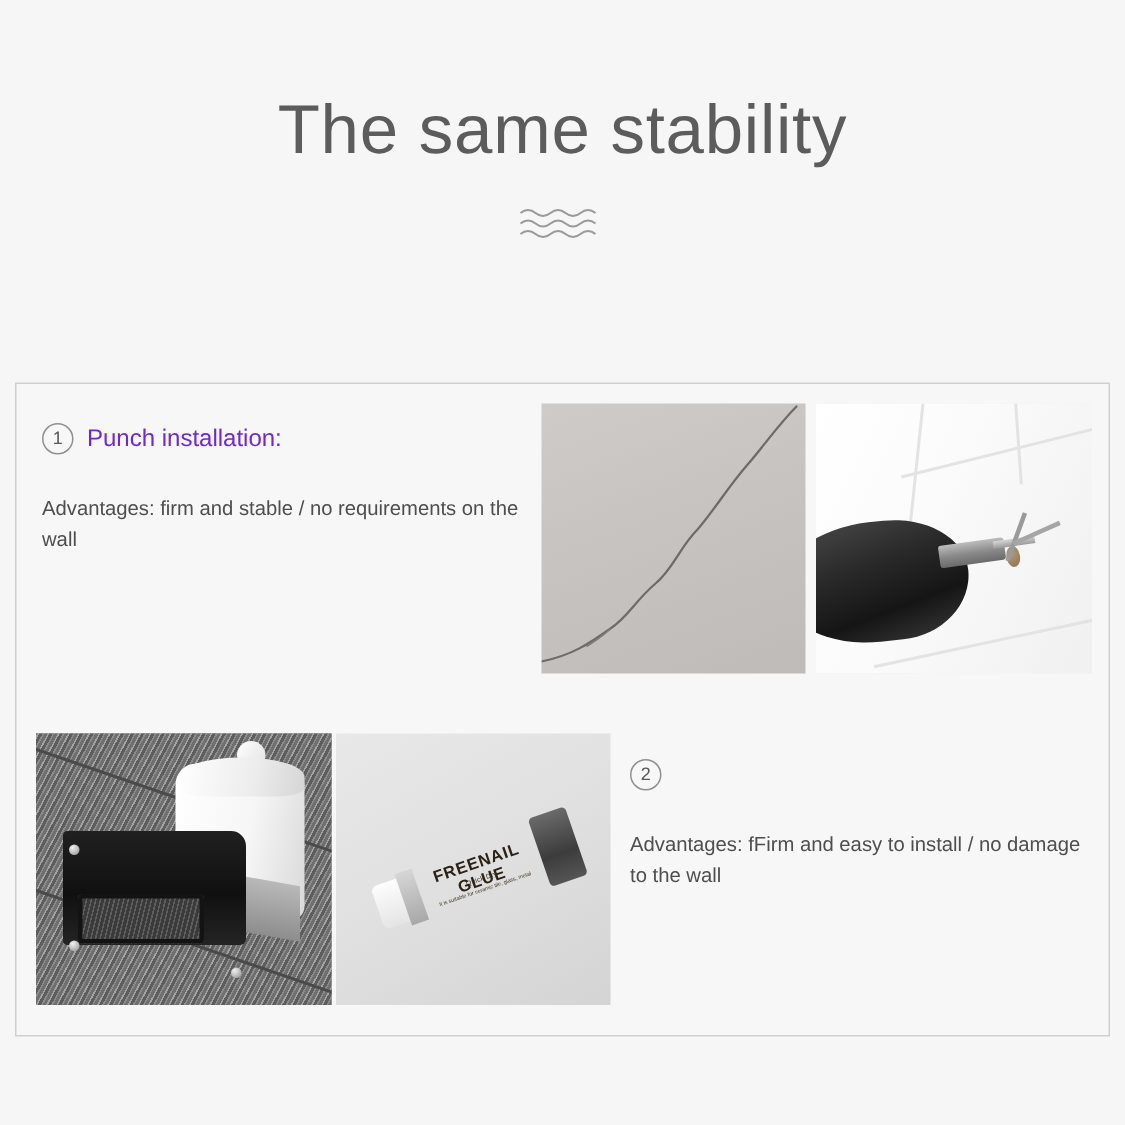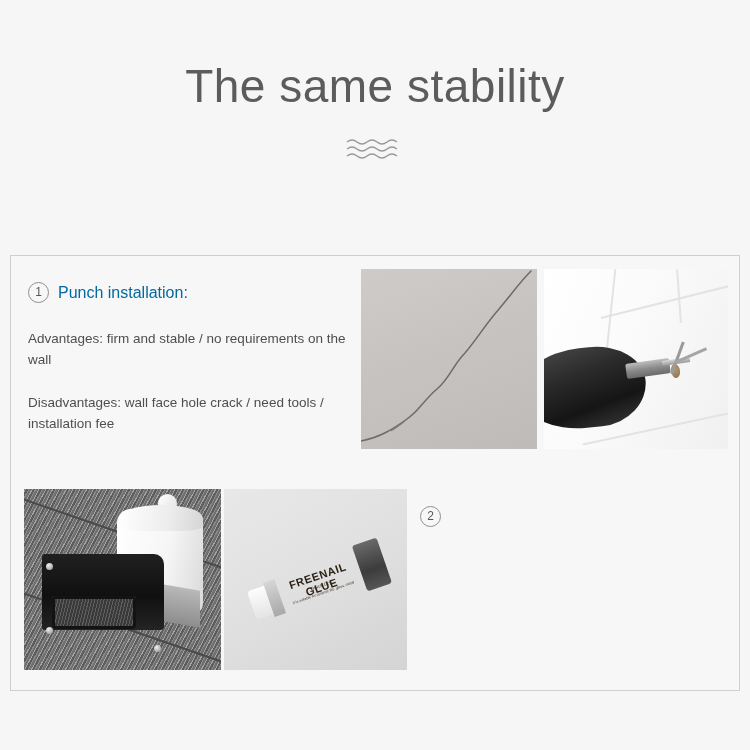--- a/index.html
+++ b/index.html
@@ -347,21 +347,21 @@
     height: 19px;
     border: 1px solid #8f8f8f;
     border-radius: 50%;
     color: #585858;
     font-size: 12px;
     line-height: 19px;
     text-align: center;
   }
   .section-title {
     font-size: 16px;
-    color: #0369a1;
+    color: #6d28d9;
   }
   .para {
     font-size: 13.5px;
     line-height: 1.55;
     color: #4e4e4e;
     margin: 0 0 22px 0;
   }
   .para:last-child { margin-bottom: 0; }
 </style>
 </head>
@@ -381,21 +381,20 @@
 </div>
 
 <div class="panel">
 
   <div class="text-block-1">
     <div class="section-head">
       <span class="num-circle">1</span>
       <span class="section-title">Punch installation:</span>
     </div>
     <p class="para">Advantages: firm and stable / no requirements on the wall</p>
-    <p class="para">Disadvantages: wall face hole crack / need tools / installation fee</p>
   </div>
 
   <div class="photo photo-crack">
     <svg class="crack-line" viewBox="0 0 176 180" preserveAspectRatio="none" aria-hidden="true">
       <path d="M0 172 C20 168 32 160 46 150 C58 142 62 132 76 120 C88 110 92 96 104 84 C116 70 124 56 138 40 C150 26 158 14 170 2" fill="none" stroke="#6e6a68" stroke-width="1.5" stroke-linecap="round"></path>
       <path d="M30 162 C36 158 40 156 46 150" fill="none" stroke="#807c7a" stroke-width="1.1"></path>
     </svg>
   </div>
 
   <div class="photo photo-drill">
@@ -436,15 +435,16 @@
       <div class="glue-label">FREENAIL GLUE</div>
       <div class="glue-sub">Quick Dry</div>
       <div class="glue-sub2">It is suitable for ceramic tile, glass, metal</div>
     </div>
   </div>
 
   <div class="text-block-2">
     <div class="section-head">
       <span class="num-circle">2</span>
     </div>
+    <p class="para">Advantages: fFirm and easy to install / no damage to the wall</p>
   </div>
 
 </div>
 
 </body></html>

